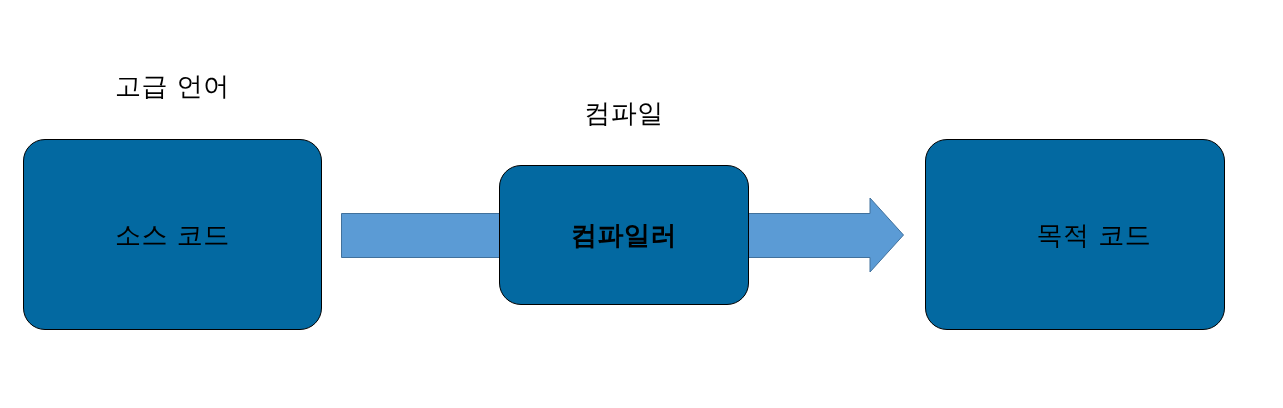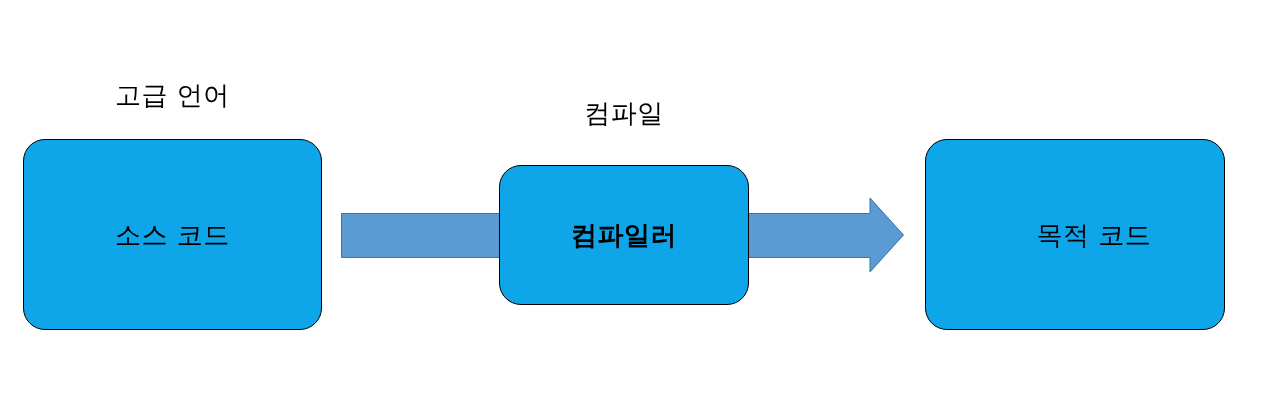--- a/index.html
+++ b/index.html
@@ -13,21 +13,21 @@
   #canvas {
     position: relative;
     width: 1283px;
     height: 408px;
     background: #ffffff;
     overflow: hidden;
   }
   .node-box {
     position: absolute;
     box-sizing: border-box;
-    background: #0ea5e9;
+    background: #0369a1;
     border: 1px solid #000000;
     border-radius: 22px;
     display: flex;
     align-items: center;
     justify-content: center;
     z-index: 3;
   }
   .node-label {
     font-size: 26px;
     line-height: 1;
@@ -49,21 +49,21 @@
     position: absolute;
     z-index: 2;
     overflow: visible;
   }
 
   
   #box-source   { left: 23px;  top: 139px; width: 299px; height: 191px; }
   #box-compiler { left: 499px; top: 165px; width: 250px; height: 140px; font-weight: bold; }
   #box-object   { left: 925px; top: 139px; width: 300px; height: 191px; padding-left: 38px; }
 
-  #caption-high { left: 23px;  top: 82px;  width: 299px; }
+  #caption-high { left: 23px;  top: 73px;  width: 299px; }
   #caption-comp { left: 499px; top: 100px; width: 250px; }
   #caption-low  { left: 925px; top: 82px;  width: 300px; }
 
   #arrow-compile { left: 341px; top: 190px; width: 180px;  height: 90px; }
   #arrow-output  { left: 738px; top: 190px; width: 172px;  height: 90px; }
 </style>
 </head>
 <body>
 
 <div id="canvas">

